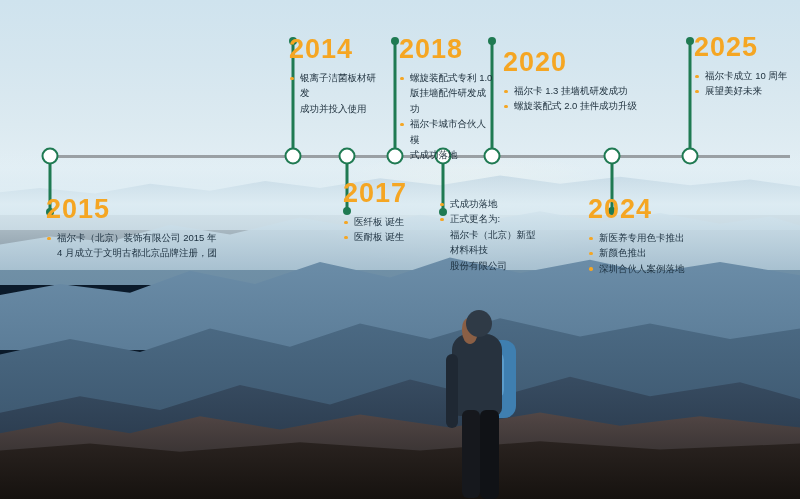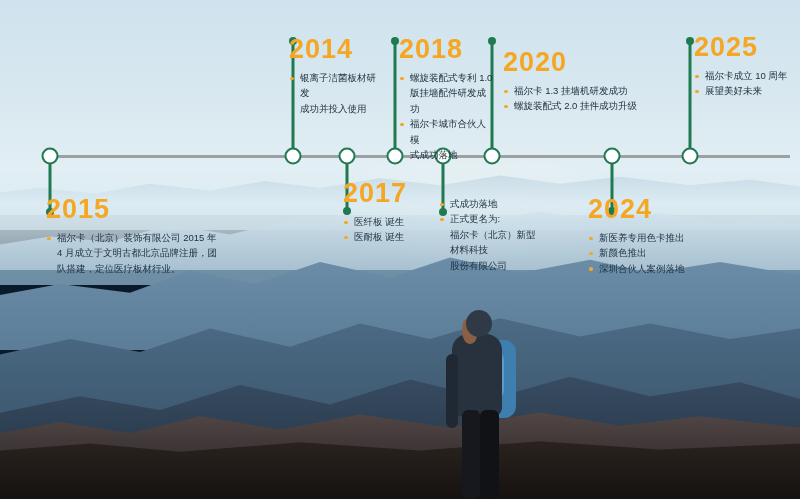--- a/index.html
+++ b/index.html
@@ -149,21 +149,20 @@
       <div class="stem" style="left: 690px; height: 115px; top: 41px;"></div>
       <div class="tip" style="left: 690px; top: 41px;"></div>
       <div class="node" style="left: 690px; top: 156px;"></div>
     </div>
   <div id="entries">
       <div class="entry below" style="left: 46px; top: 196px; width: 175px;">
         <div class="year">2015</div>
         <ul class="bullets">
           <li>福尔卡（北京）装饰有限公司 2015 年</li>
           <li class="nobullet">4 月成立于文明古都北京品牌注册，团</li>
-          <li class="nobullet">队搭建，定位医疗板材行业。</li>
         </ul>
       </div>
       <div class="entry above" style="left: 289px; top: 36px; width: 92px;">
         <div class="year">2014</div>
         <ul class="bullets">
           <li>银离子洁菌板材研发</li>
           <li class="nobullet">成功并投入使用</li>
         </ul>
       </div>
       <div class="entry below" style="left: 343px; top: 180px; width: 90px;">

